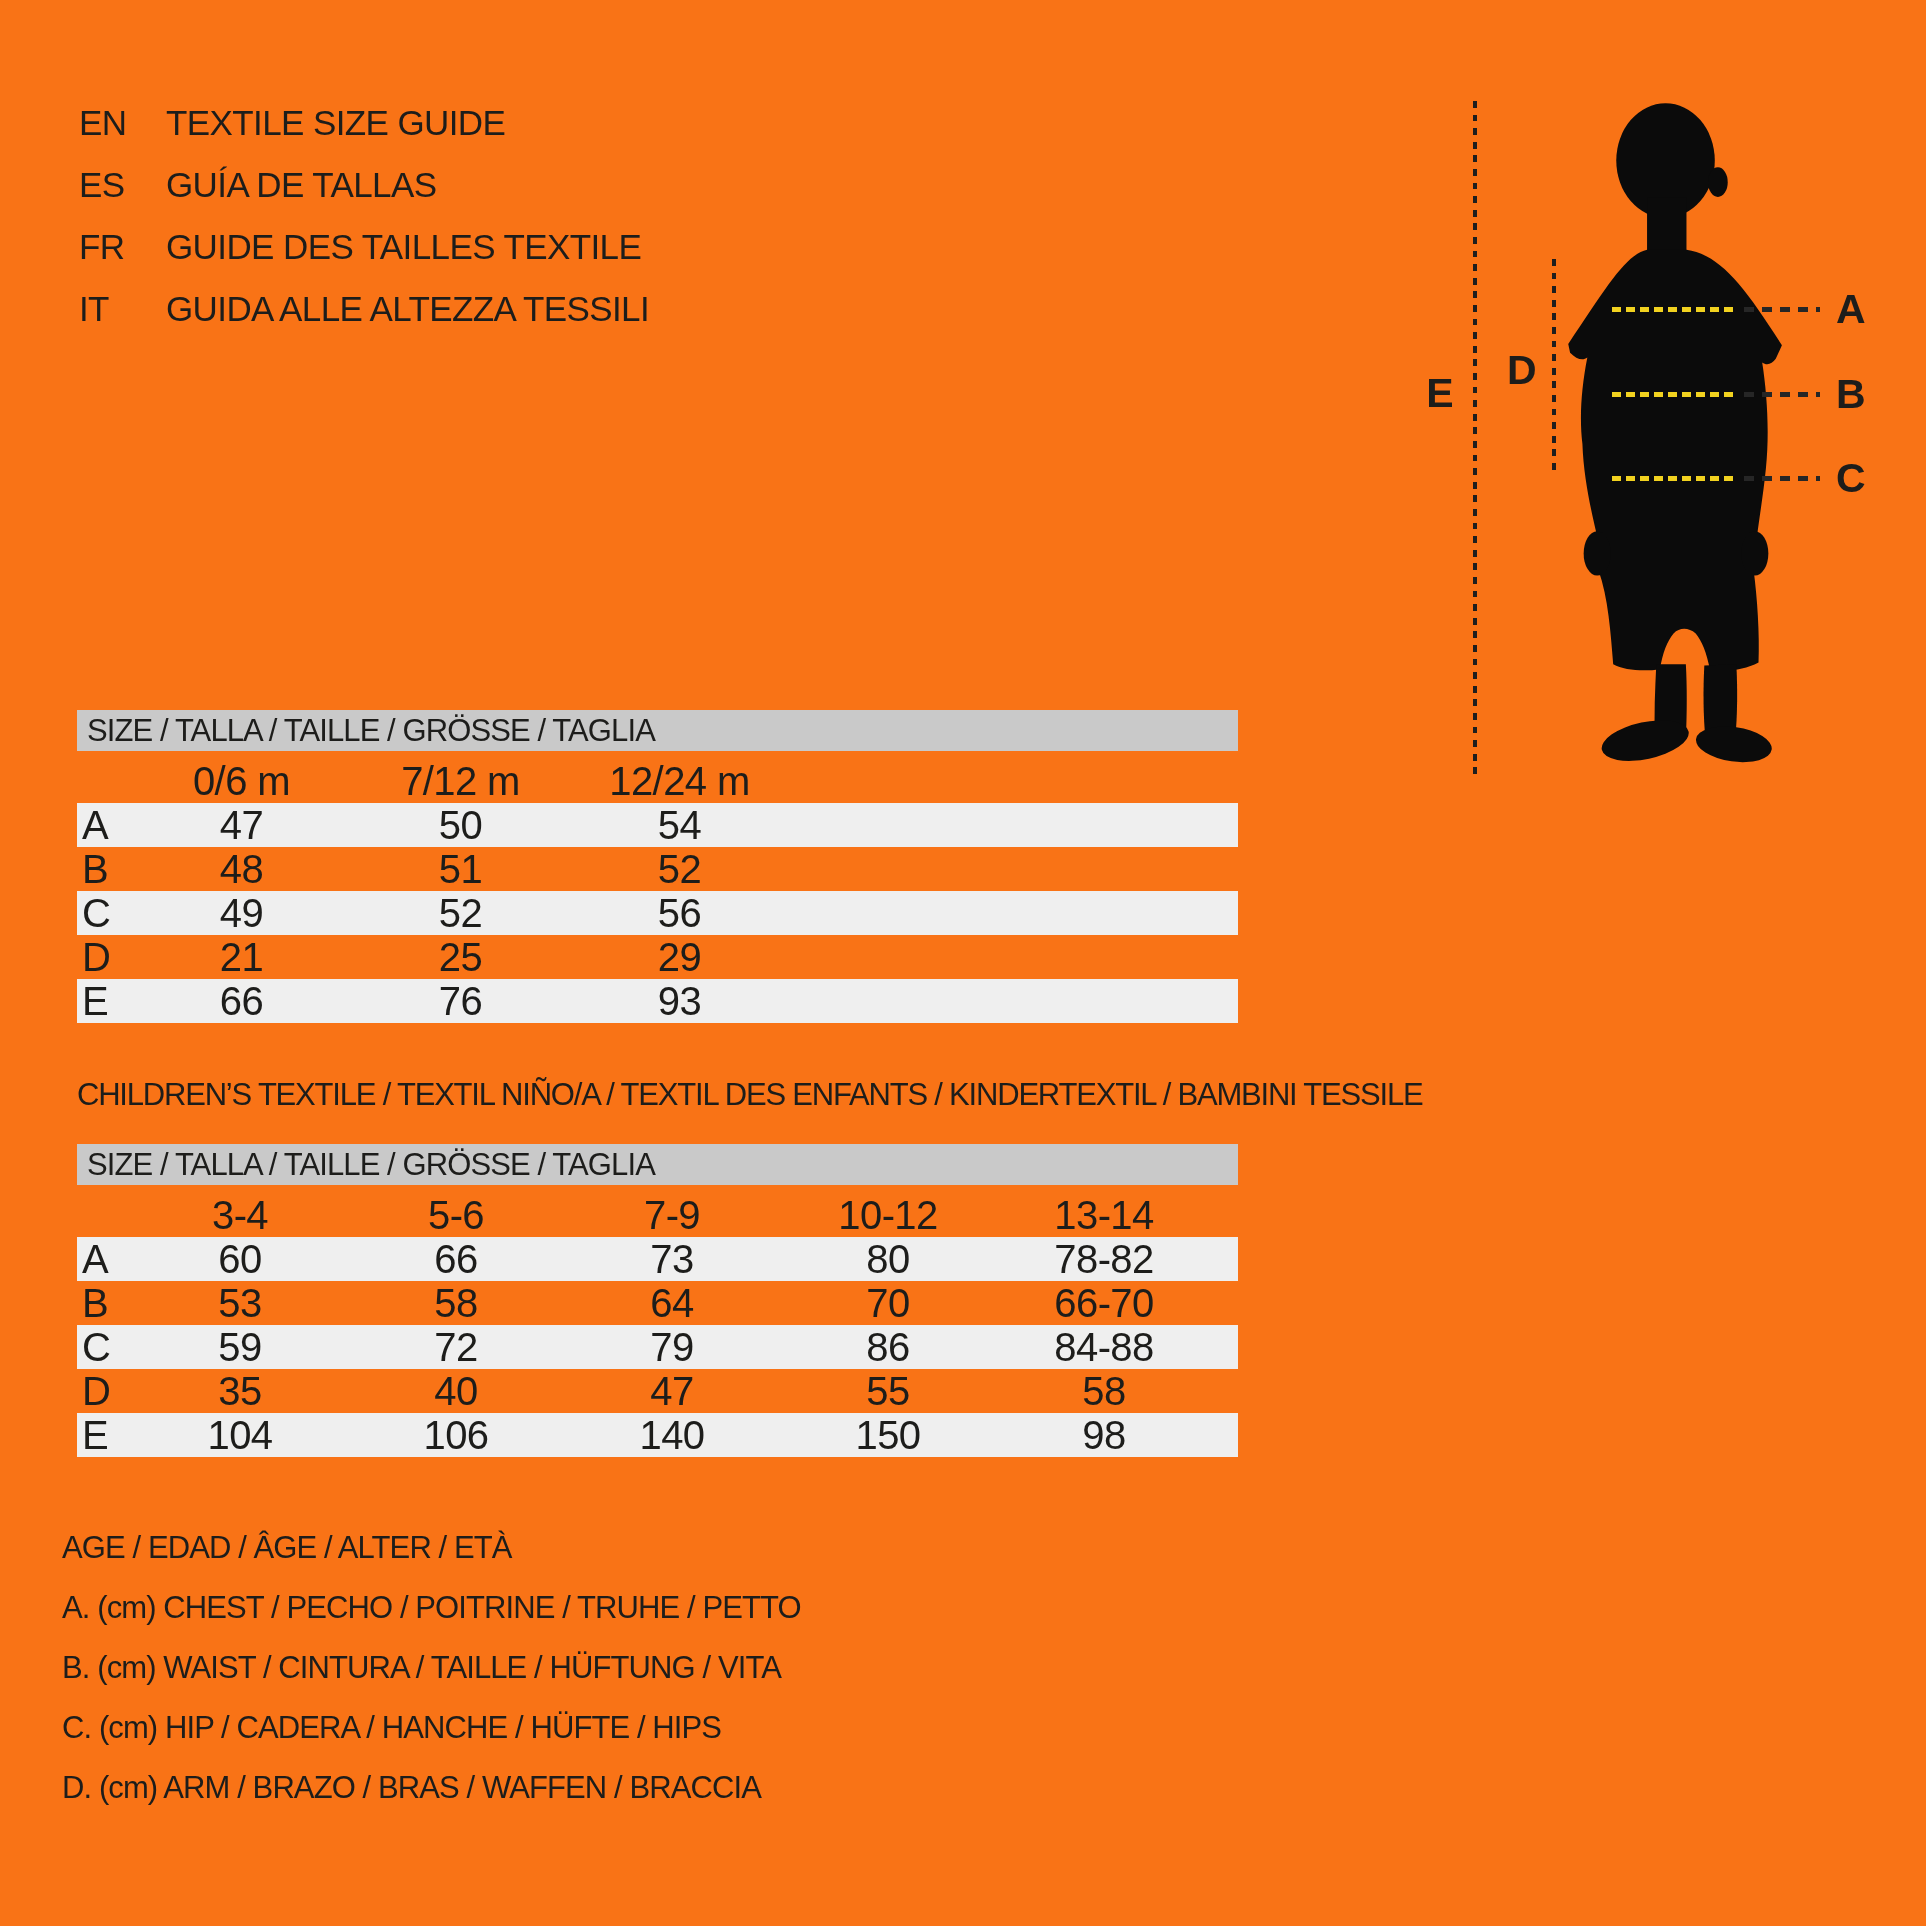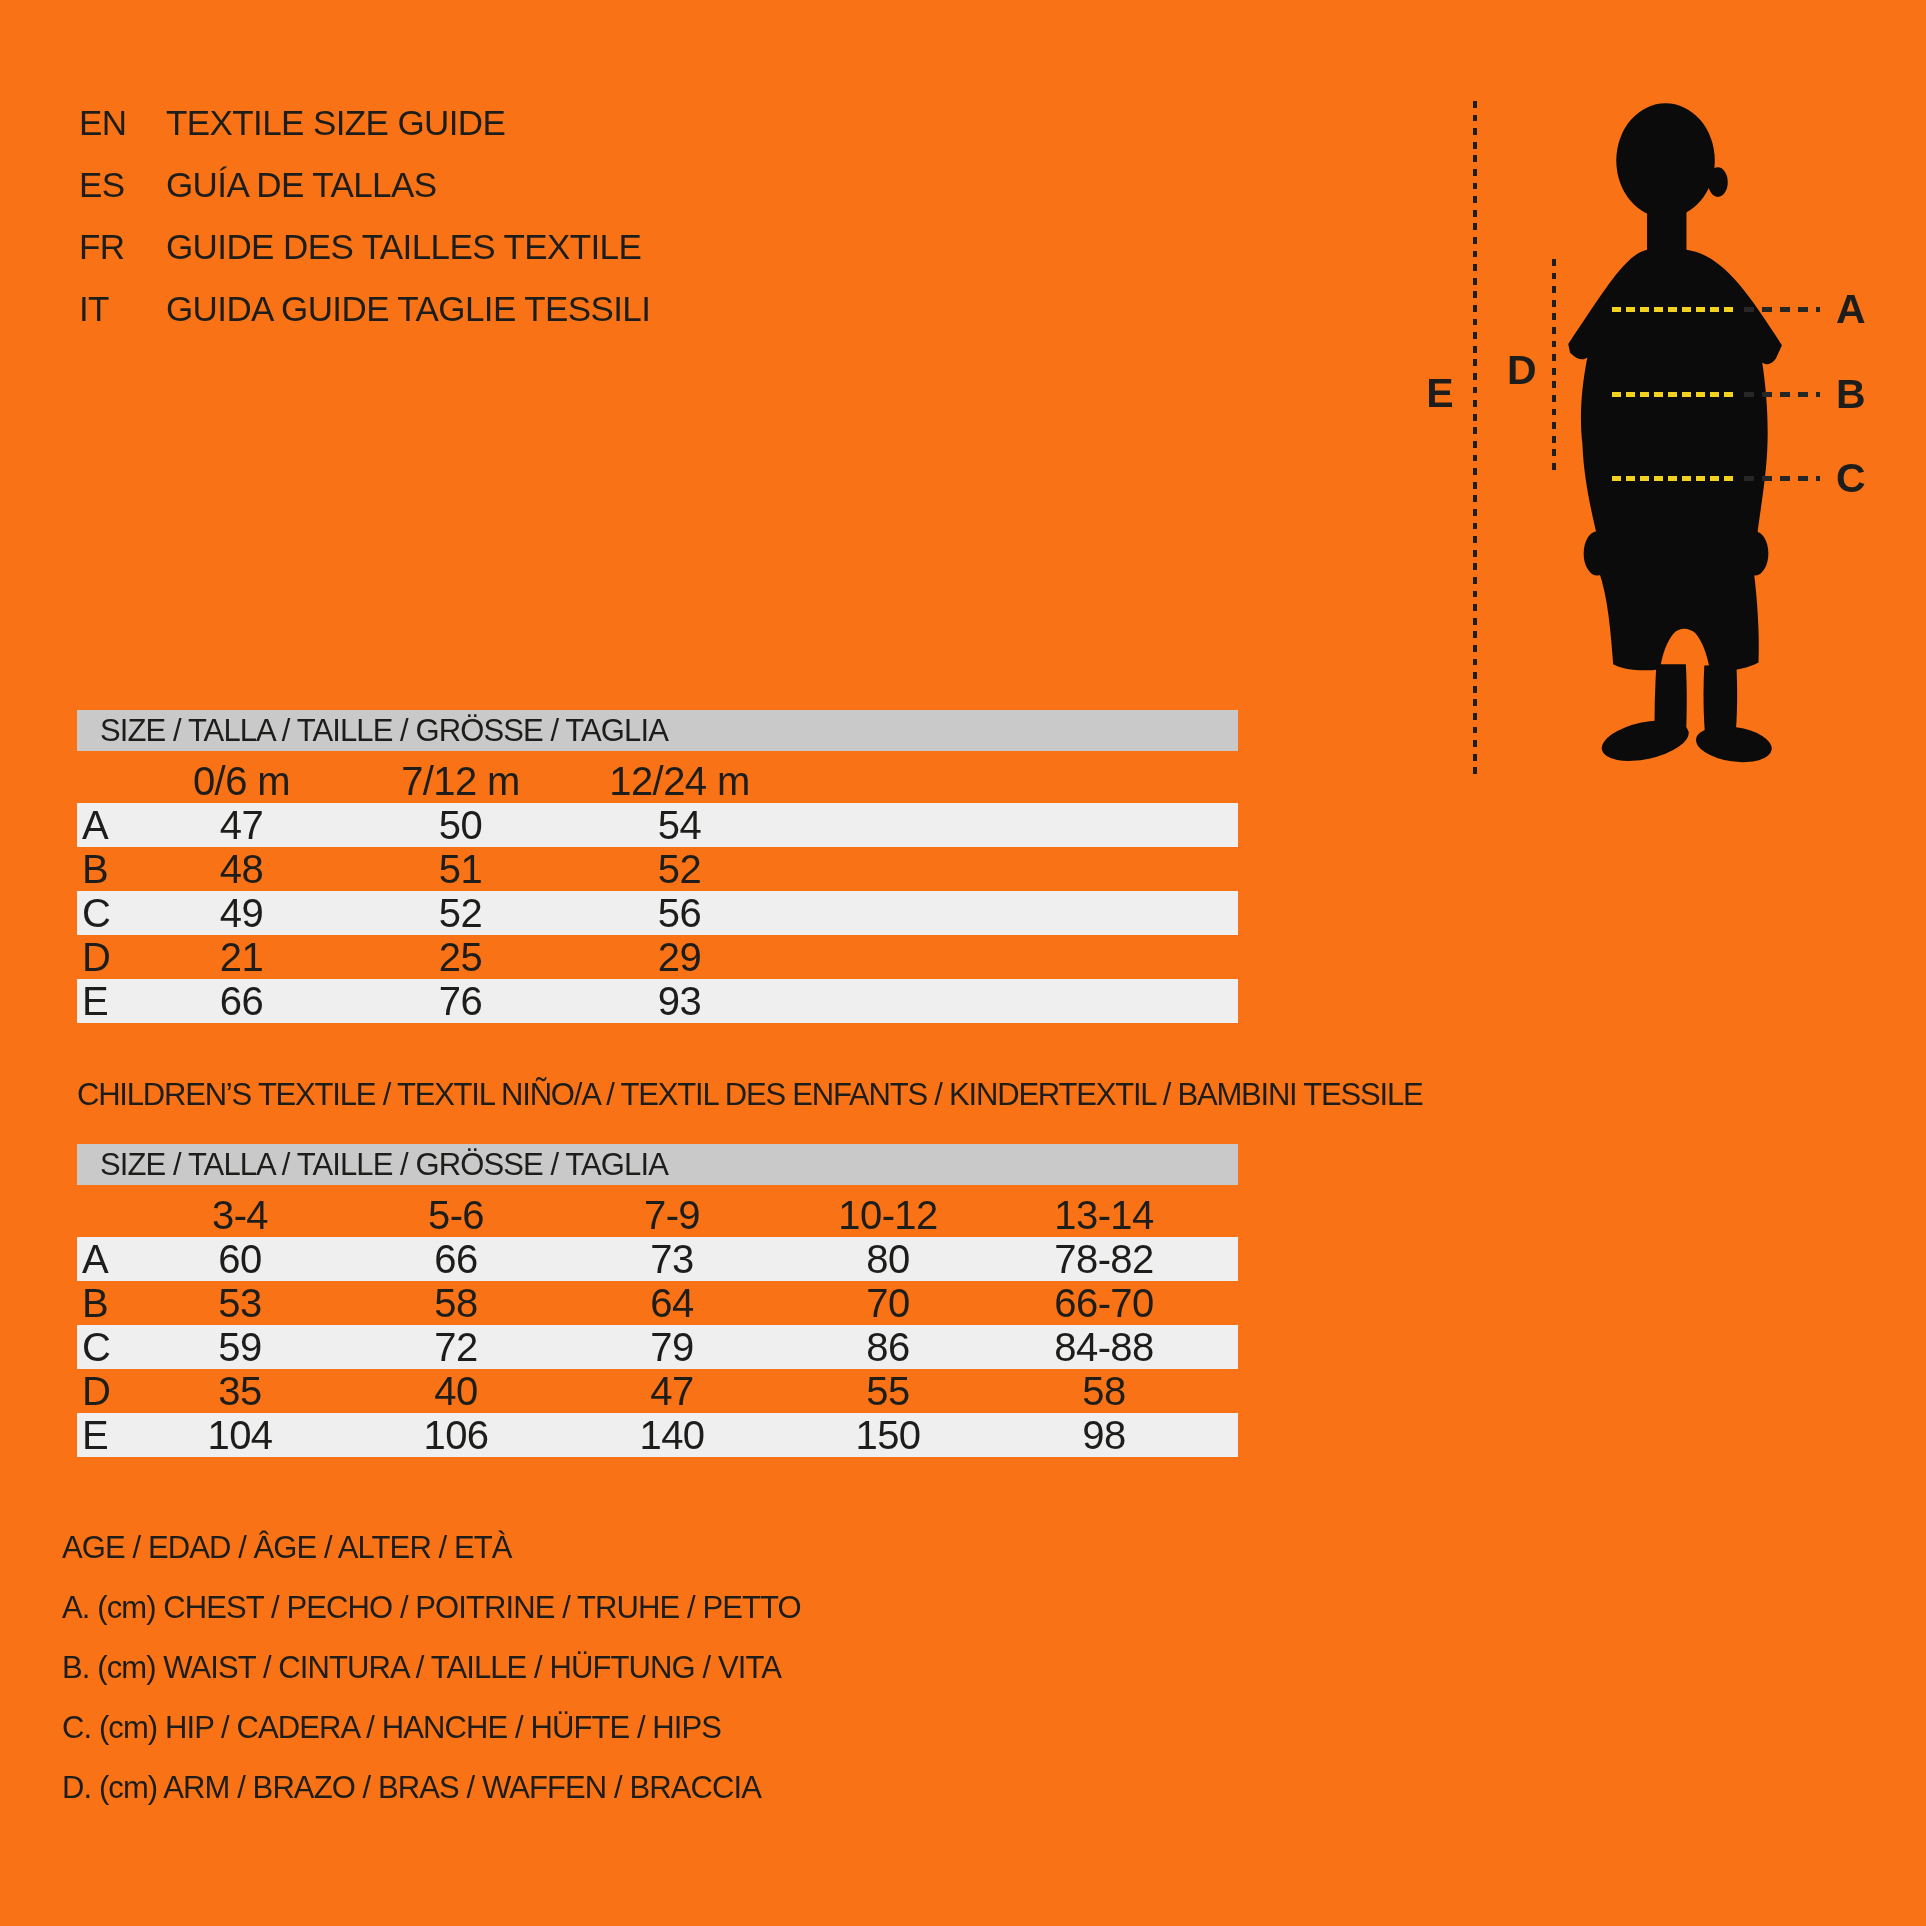--- a/index.html
+++ b/index.html
@@ -40,21 +40,21 @@
   .lbl-d{left:1494px;top:348px;}
   .lbl-e{left:1412px;top:371px;}
 
   
   .section-title{position:absolute;left:77px;height:38px;font-size:31px;letter-spacing:-1.2px;white-space:nowrap;}
   .babies-title{top:643px;}
   .children-title{top:1077px;}
 
   
   .size-bar{position:absolute;left:77px;width:1161px;height:41px;background:#c9c9c9;}
-  .size-bar span{font-size:31px;letter-spacing:-0.9px;line-height:41px;padding-left:23px;display:inline-block;}
+  .size-bar span{font-size:31px;letter-spacing:-0.9px;line-height:41px;padding-left:10px;display:inline-block;}
   .babies-bar{top:710px;}
   .children-bar{top:1144px;}
 
   
   .table{position:absolute;left:77px;width:1161px;}
   .babies-table{top:759px;}
   .children-table{top:1193px;}
   .t-row{width:1161px;height:44px;display:grid;}
   .babies-table .t-row{grid-template-columns:55px 219px 219px 219px;}
   .children-table .t-row{grid-template-columns:55px 216px 216px 216px 216px 216px;}
@@ -79,21 +79,21 @@
     <div class="lang-row">
       <span class="lang-code">ES</span>
       <span class="lang-title">GUÍA DE TALLAS</span>
     </div>
     <div class="lang-row">
       <span class="lang-code">FR</span>
       <span class="lang-title">GUIDE DES TAILLES TEXTILE</span>
     </div>
     <div class="lang-row">
       <span class="lang-code">IT</span>
-      <span class="lang-title">GUIDA GUIDE TAGLIE TESSILI</span>
+      <span class="lang-title">GUIDA ALLE ALTEZZA TESSILI</span>
     </div>
   </section>
 
   <svg class="silhouette-svg" viewBox="0 0 380 1080" aria-hidden="true">
     <g fill="#0b0b0b">
       <ellipse cx="173" cy="100" rx="80" ry="93"></ellipse>
       <ellipse cx="258" cy="135" rx="16" ry="24"></ellipse>
       <rect x="143" y="160" width="64" height="95"></rect>
       <path d="M143 245 C110 252 80 300 15 398 L18 412 C28 422 38 426 46 420
                C36 470 33 520 38 560 C40 620 55 680 62 710 C68 740 66 755 64 768

